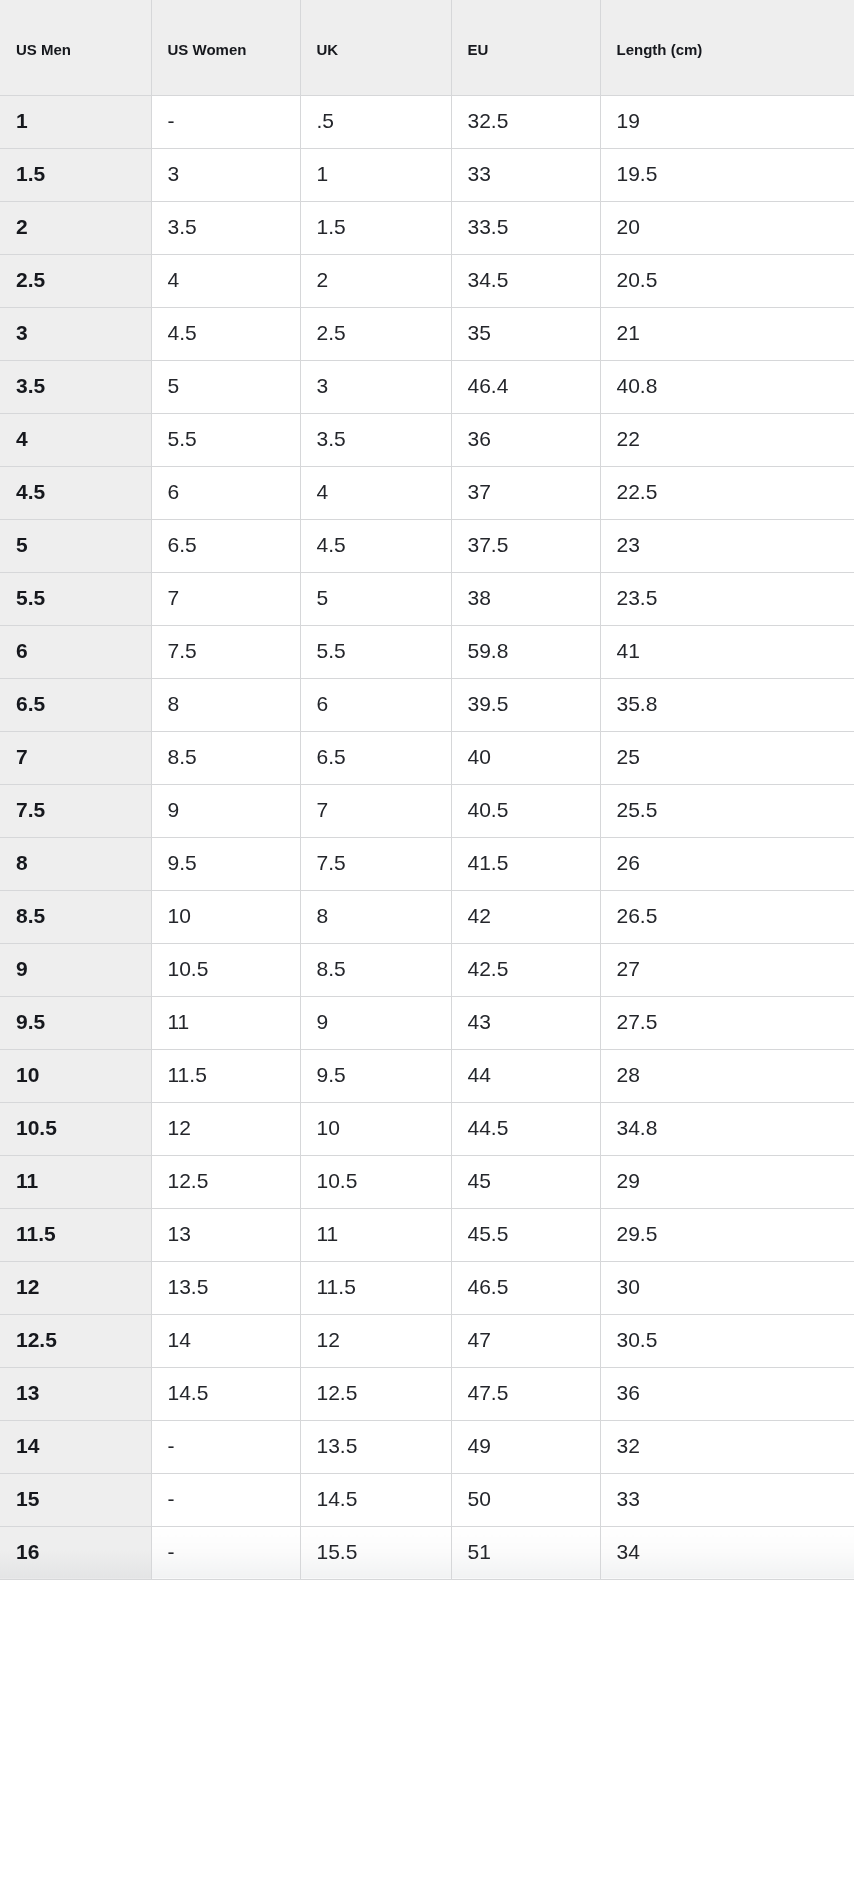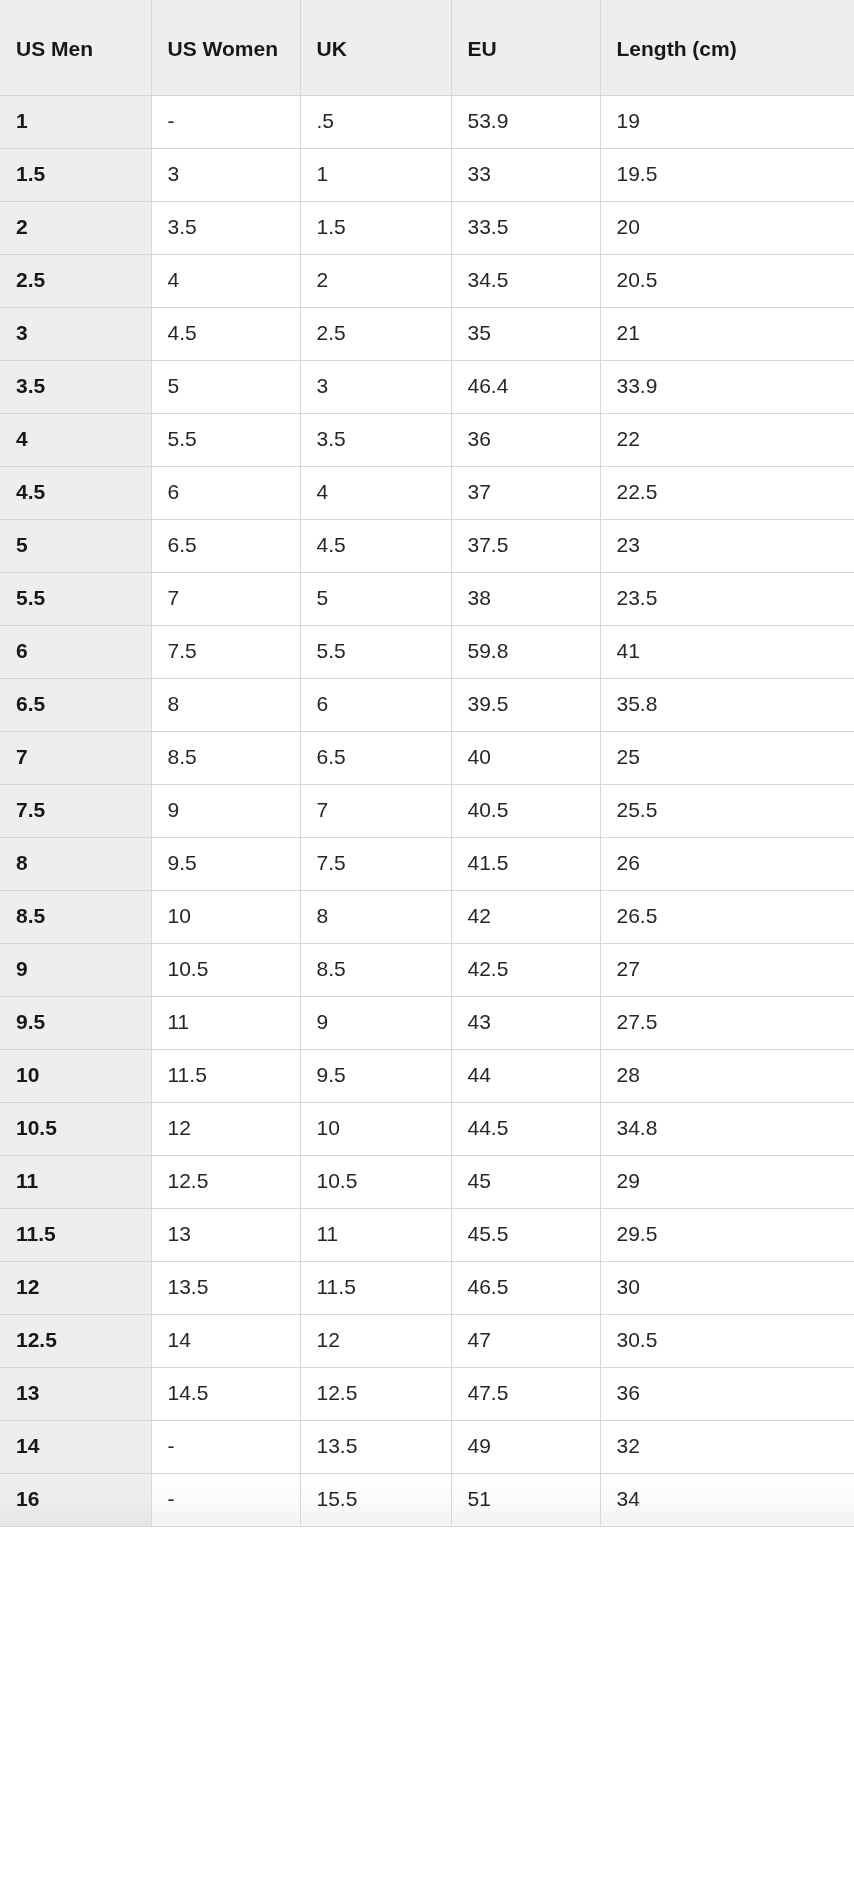--- a/index.html
+++ b/index.html
@@ -49,21 +49,21 @@
 
   table.size-table th:last-child,
   table.size-table td:last-child {
     border-right: none;
   }
 
   
   table.size-table thead th {
     background: #eeeeee;
     font-weight: 700;
-    font-size: 21px;
+    font-size: 15px;
     height: 95px;
     color: #16181d;
     border-bottom: 1px solid #d6d7d9;
     padding-top: 4px;
   }
   table.size-table thead th .hdr-label {
     display: block;
   }
 
   
@@ -123,21 +123,21 @@
         <th scope="col">
           <span class="hdr-label">Length (cm)</span>
         </th>
       </tr>
     </thead>
     <tbody id="table-body">
         <tr>
           <th class="rowhead" scope="row">1</th>
           <td>-</td>
           <td>.5</td>
-          <td>53.9</td>
+          <td>32.5</td>
           <td>19</td>
         </tr>
         <tr>
           <th class="rowhead" scope="row">1.5</th>
           <td>3</td>
           <td>1</td>
           <td>33</td>
           <td>19.5</td>
         </tr>
         <tr>
@@ -159,21 +159,21 @@
           <td>4.5</td>
           <td>2.5</td>
           <td>35</td>
           <td>21</td>
         </tr>
         <tr>
           <th class="rowhead" scope="row">3.5</th>
           <td>5</td>
           <td>3</td>
           <td>46.4</td>
-          <td>33.9</td>
+          <td>40.8</td>
         </tr>
         <tr>
           <th class="rowhead" scope="row">4</th>
           <td>5.5</td>
           <td>3.5</td>
           <td>36</td>
           <td>22</td>
         </tr>
         <tr>
           <th class="rowhead" scope="row">4.5</th>
@@ -300,20 +300,27 @@
           <td>12.5</td>
           <td>47.5</td>
           <td>36</td>
         </tr>
         <tr>
           <th class="rowhead" scope="row">14</th>
           <td>-</td>
           <td>13.5</td>
           <td>49</td>
           <td>32</td>
+        </tr>
+        <tr>
+          <th class="rowhead" scope="row">15</th>
+          <td>-</td>
+          <td>14.5</td>
+          <td>50</td>
+          <td>33</td>
         </tr>
         <tr class="last-row">
           <th class="rowhead" scope="row">16</th>
           <td>-</td>
           <td>15.5</td>
           <td>51</td>
           <td>34</td>
         </tr>
       </tbody>
   </table>

